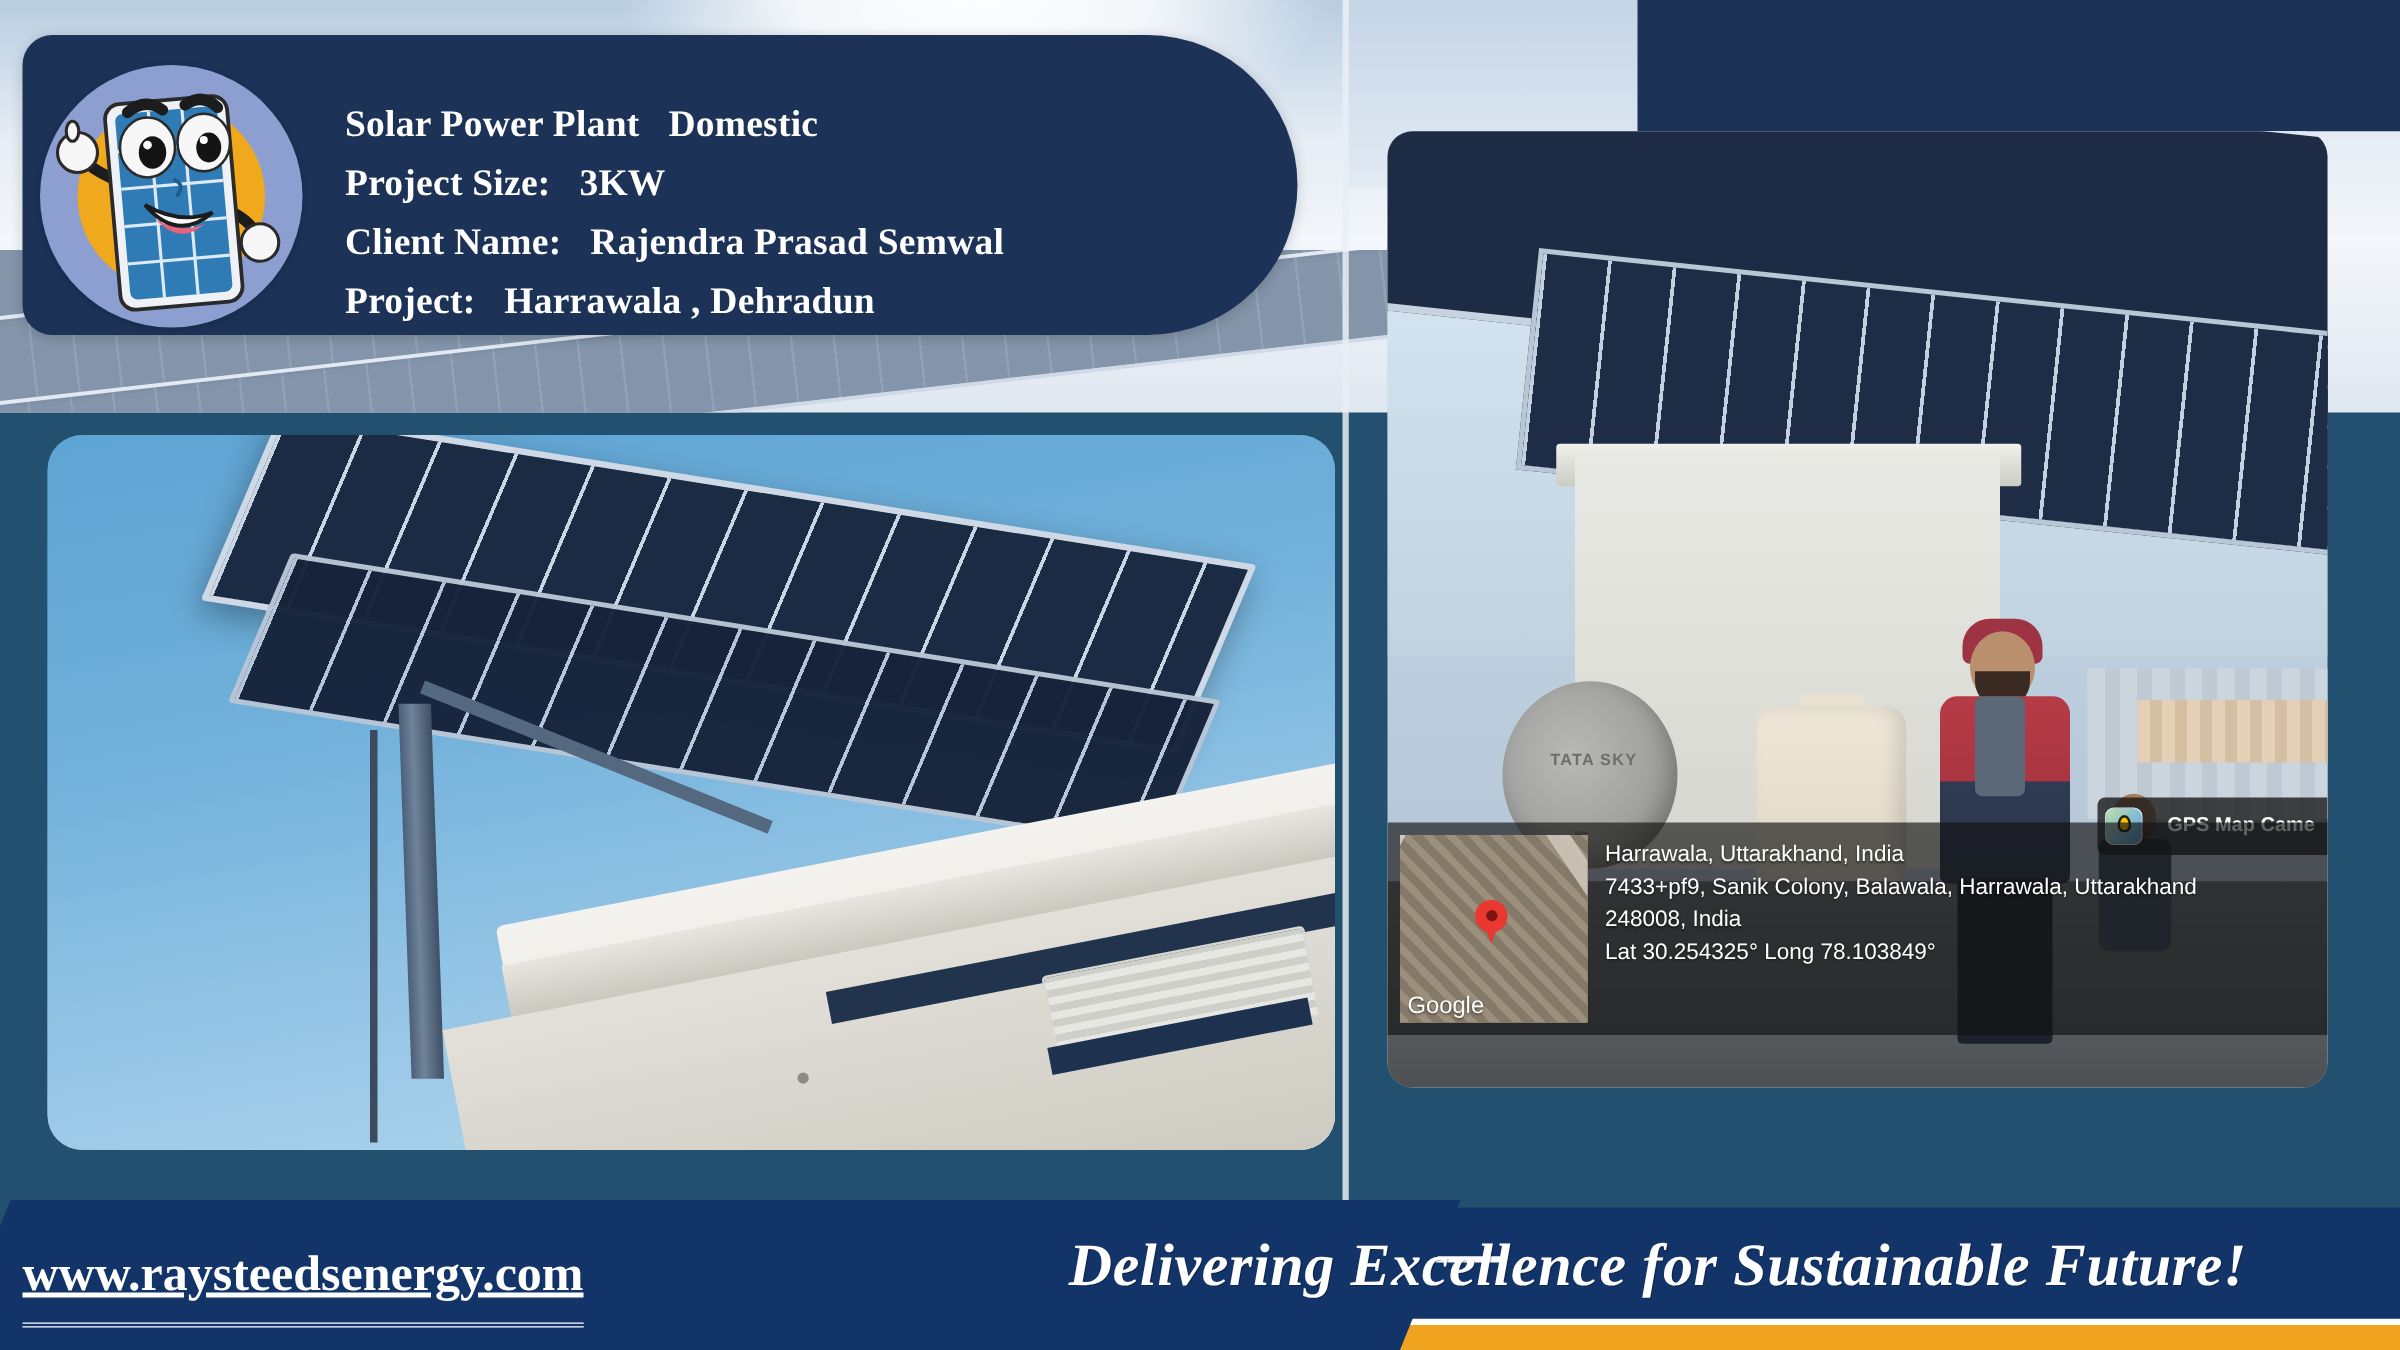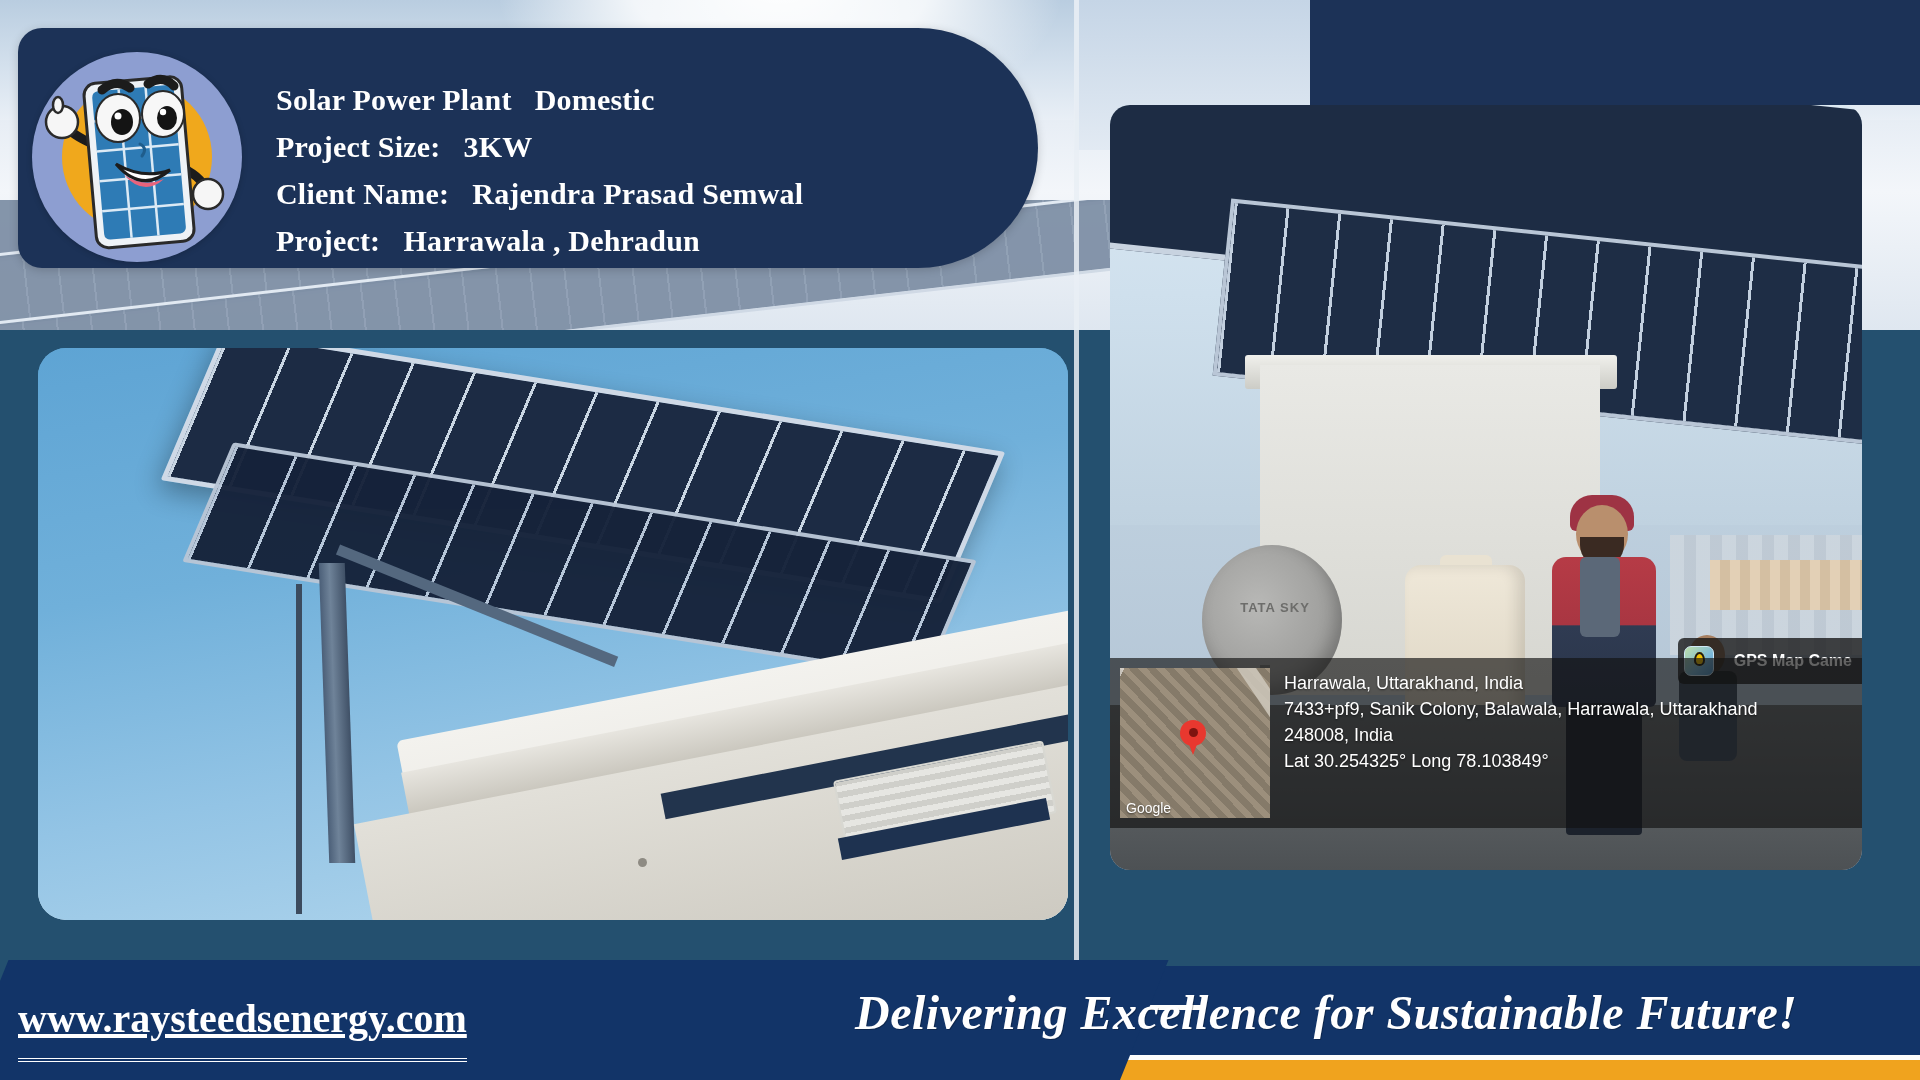--- a/index.html
+++ b/index.html
@@ -268,21 +268,21 @@
     background:#e8382f;
   }
   .gpsPin::after{
     content:"";position:absolute;left:9px;top:8px;width:9px;height:9px;border-radius:50%;background:#7e1410;
   }
   .gpsPin::before{
     content:"";position:absolute;left:7px;top:19px;width:0;height:0;
     border-left:6px solid transparent;border-right:6px solid transparent;border-top:16px solid #e8382f;
   }
   .gpsGoogle{
-    position:absolute;left:6px;bottom:2px;color:#fff;font-size:14px;font-weight:400;
+    position:absolute;left:6px;bottom:2px;color:#fff;font-size:19px;font-weight:400;
     font-family:"Liberation Sans",sans-serif;text-shadow:0 1px 2px rgba(0,0,0,.6);
   }
   .gpsLines{padding:12px 8px 0 4px;color:#fff;}
   .gpsLines div{
     font-size:18px;line-height:26px;white-space:nowrap;
     text-shadow:0 1px 2px rgba(0,0,0,.55);
   }
 
   
   .vdivider{

